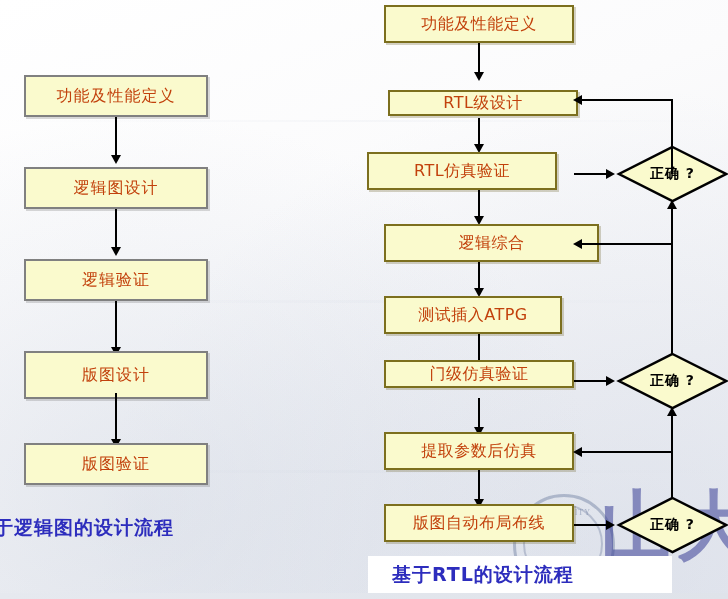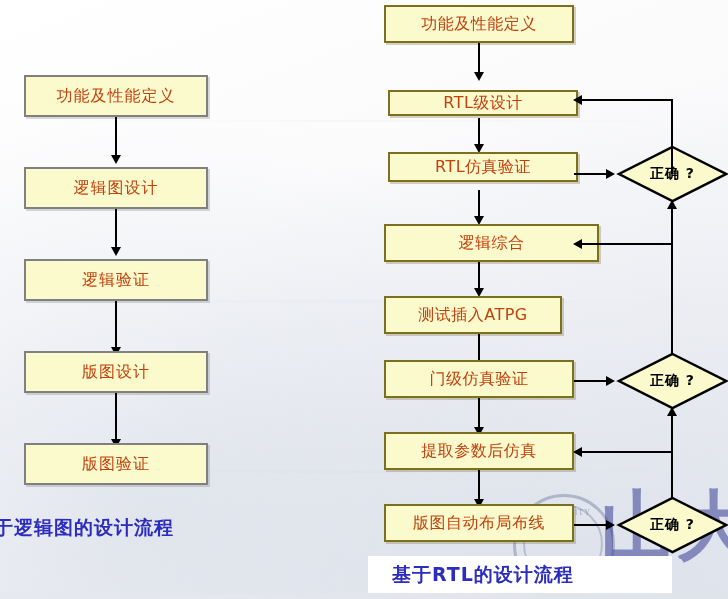--- a/index.html
+++ b/index.html
@@ -172,55 +172,55 @@
   <div class="node left-flow" style="left:24px; top:167px; width:184px; height:42px;">逻辑图设计</div>
 
   <div class="conn v" style="left:115px; top:209px; height:42px;"></div>
   <div class="arrow-down" style="left:111px; top:247px;"></div>
 
   <div class="node left-flow" style="left:24px; top:259px; width:184px; height:42px;">逻辑验证</div>
 
   <div class="conn v" style="left:115px; top:301px; height:50px;"></div>
   <div class="arrow-down" style="left:111px; top:347px;"></div>
 
-  <div class="node left-flow" style="left:24px; top:351px; width:184px; height:42px;">版图设计</div>
+  <div class="node left-flow" style="left:24px; top:351px; width:184px; height:48px;">版图设计</div>
 
   <div class="conn v" style="left:115px; top:393px; height:50px;"></div>
   <div class="arrow-down" style="left:111px; top:439px;"></div>
 
   <div class="node left-flow" style="left:24px; top:443px; width:184px; height:42px;">版图验证</div>
 
   <div class="caption" style="left:-6px; top:515px;">于逻辑图的设计流程</div>
 
   <div class="node right-flow" style="left:384px; top:5px; width:190px; height:38px;">功能及性能定义</div>
 
   <div class="conn v" style="left:478px; top:43px; height:34px;"></div>
   <div class="arrow-down" style="left:474px; top:72px;"></div>
 
   <div class="node right-flow" style="left:388px; top:80px; width:190px; height:26px;margin-top:10px;">RTL级设计</div>
 
   <div class="conn v" style="left:478px; top:118px; height:29px;"></div>
   <div class="arrow-down" style="left:474px; top:144px;"></div>
 
-  <div class="node right-flow" style="left:388px; top:152px; width:190px; height:30px;">RTL仿真验证</div>
+  <div class="node right-flow" style="left:367px; top:152px; width:190px; height:38px;">RTL仿真验证</div>
 
   <div class="conn v" style="left:478px; top:190px; height:29px;"></div>
   <div class="arrow-down" style="left:474px; top:216px;"></div>
 
   <div class="node right-flow" style="left:384px; top:224px; width:215px; height:38px;">逻辑综合</div>
 
   <div class="conn v" style="left:478px; top:262px; height:29px;"></div>
   <div class="arrow-down" style="left:474px; top:288px;"></div>
 
   <div class="node right-flow" style="left:384px; top:296px; width:178px; height:38px;">测试插入ATPG</div>
 
   <div class="conn v" style="left:478px; top:334px; height:29px;"></div>
   <div class="arrow-down" style="left:474px; top:360px;"></div>
 
-  <div class="node right-flow" style="left:384px; top:360px; width:190px; height:38px;">门级仿真验证</div>
+  <div class="node right-flow" style="left:384px; top:360px; width:190px; height:28px;">门级仿真验证</div>
 
   <div class="conn v" style="left:478px; top:398px; height:32px;"></div>
   <div class="arrow-down" style="left:474px; top:427px;"></div>
 
   <div class="node right-flow" style="left:384px; top:432px; width:190px; height:38px;">提取参数后仿真</div>
 
   <div class="conn v" style="left:478px; top:470px; height:32px;"></div>
   <div class="arrow-down" style="left:474px; top:499px;"></div>
 
   <div class="node right-flow" style="left:384px; top:504px; width:190px; height:38px;">版图自动布局布线</div>

